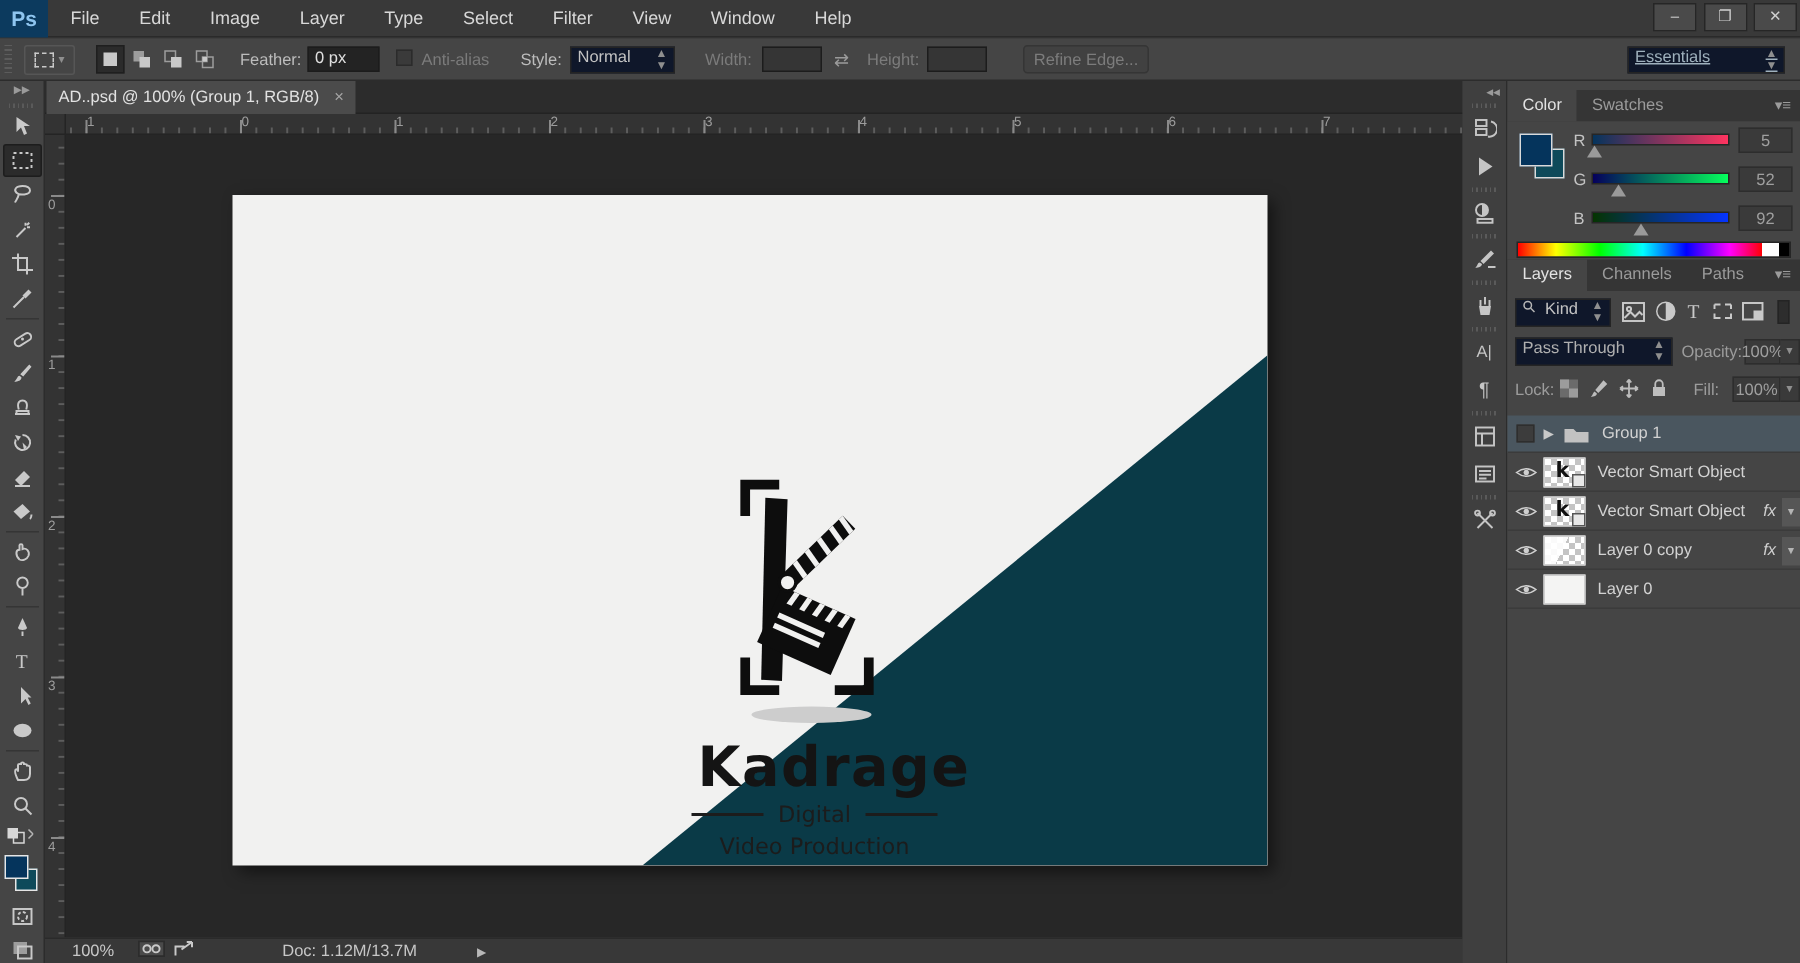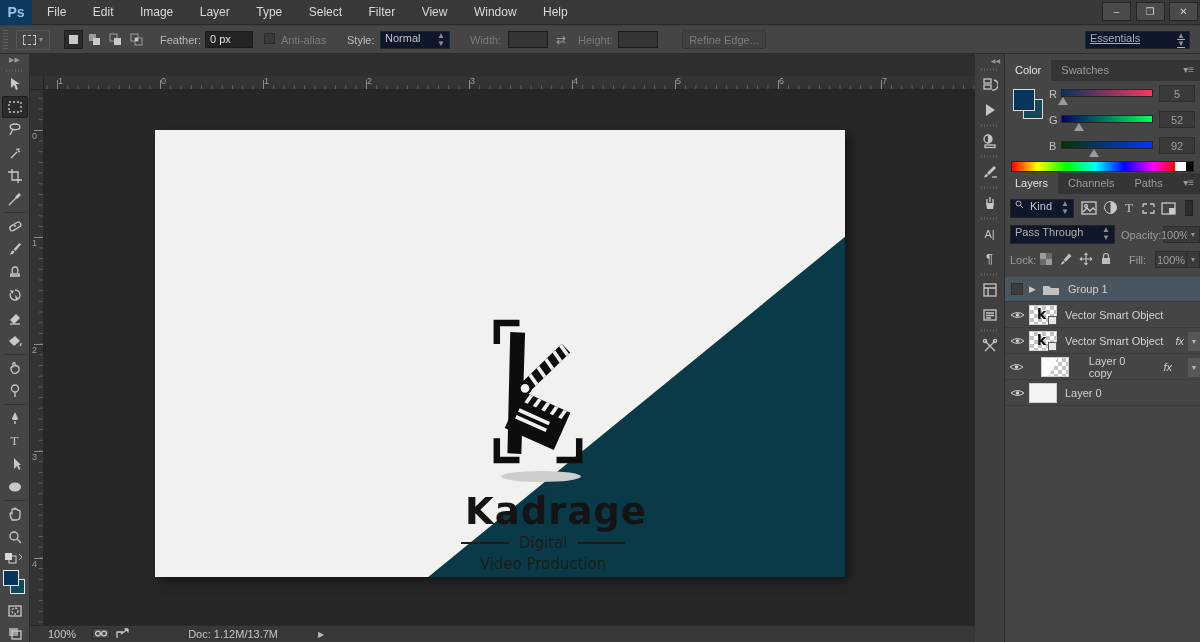--- a/index.html
+++ b/index.html
@@ -370,20 +370,25 @@
       </div>
     <div class="tool">
       <svg width="16" height="16">
           <rect x="2" y="2" width="9" height="8" fill="#9d9d9d" stroke="none"></rect>
           <rect x="5" y="5" width="9" height="8"></rect>
         </svg>
       </div>
   </div>
 
   <div class="abs" id="docarea">
+    <div class="abs" id="tabbar">
+      <div class="abs" id="doctab">
+        <span>AD..psd @ 100% (Group 1, RGB/8)</span><span class="close">×</span>
+      </div>
+    </div>
     <div class="abs" id="ruler-corner"></div>
     <div class="abs" id="ruler-top">
       <span class="ruler-num" style="left:14px; top:0;">1</span>
       <span class="ruler-num" style="left:117px; top:0;">0</span>
       <span class="ruler-num" style="left:220px; top:0;">1</span>
       <span class="ruler-num" style="left:323px; top:0;">2</span>
       <span class="ruler-num" style="left:426px; top:0;">3</span>
       <span class="ruler-num" style="left:529px; top:0;">4</span>
       <span class="ruler-num" style="left:632px; top:0;">5</span>
       <span class="ruler-num" style="left:735px; top:0;">6</span>
@@ -634,21 +639,21 @@
               </svg>
             </span>
           <span class="thumb checker">
             <span style="position:absolute; left:7px; top:0px; font-size:14px; font-weight:bold; color:#111; font-family:'DejaVu Sans',sans-serif;">k</span>
             <span class="so-badge"></span>
             </span>
           <span>Vector Smart Object</span>
           <span class="fx-label">fx</span>
           <span class="fx-dd">▼</span>
         </div>
-        <div class="layer-row" style="top:161px;gap:12px;">
+        <div class="layer-row" style="top:161px;">
           <span class="eye-cell">
             <svg width="15" height="10">
                 <path d="M1 5 Q7.5 0 14 5 Q7.5 10 1 5 Z" fill="none" stroke="#cfcfcf"></path>
                 <circle cx="7.5" cy="5" r="1.8" fill="#cfcfcf"></circle>
               </svg>
             </span>
           <span class="thumb checker">
             <span style="position:absolute; inset:0; background:linear-gradient(115deg, rgba(255,255,255,.92) 45%, rgba(255,255,255,0) 45%);"></span>
             </span>
           <span>Layer 0 copy</span>

